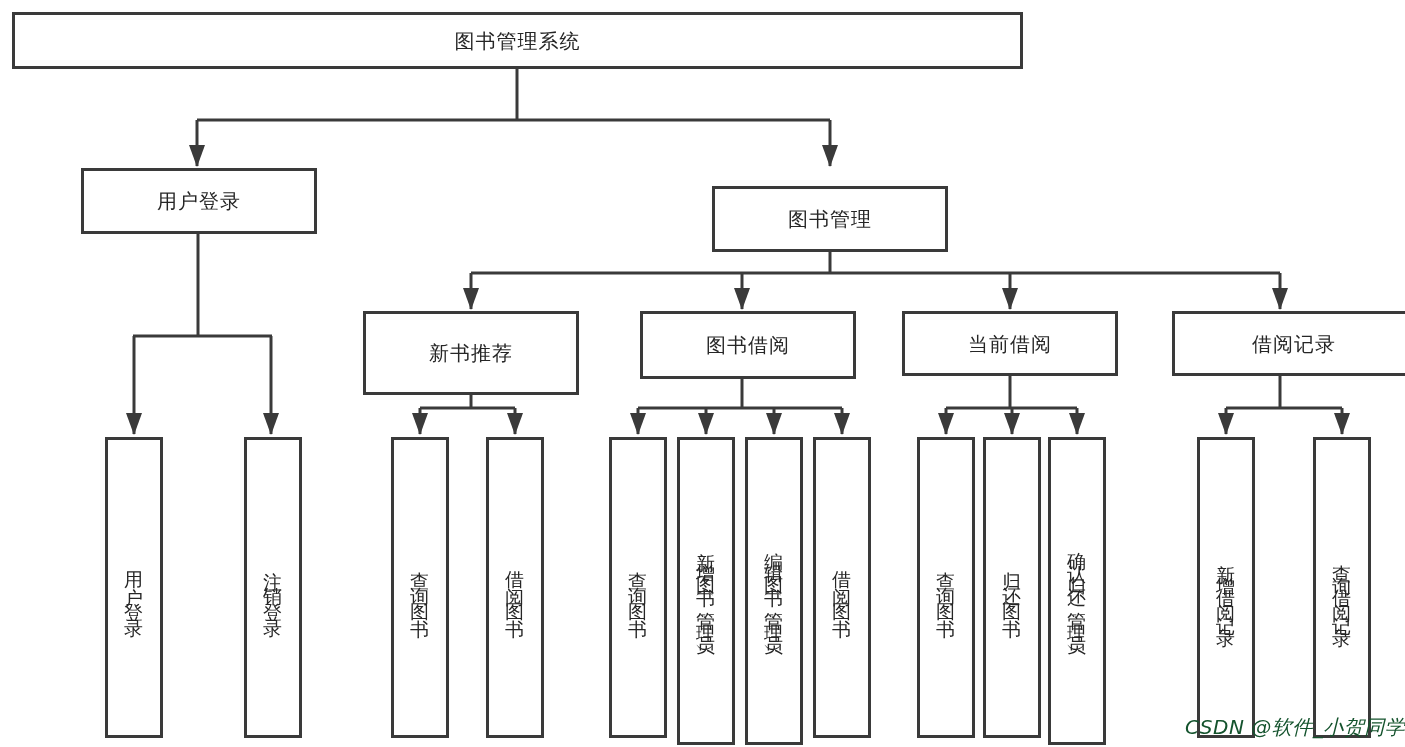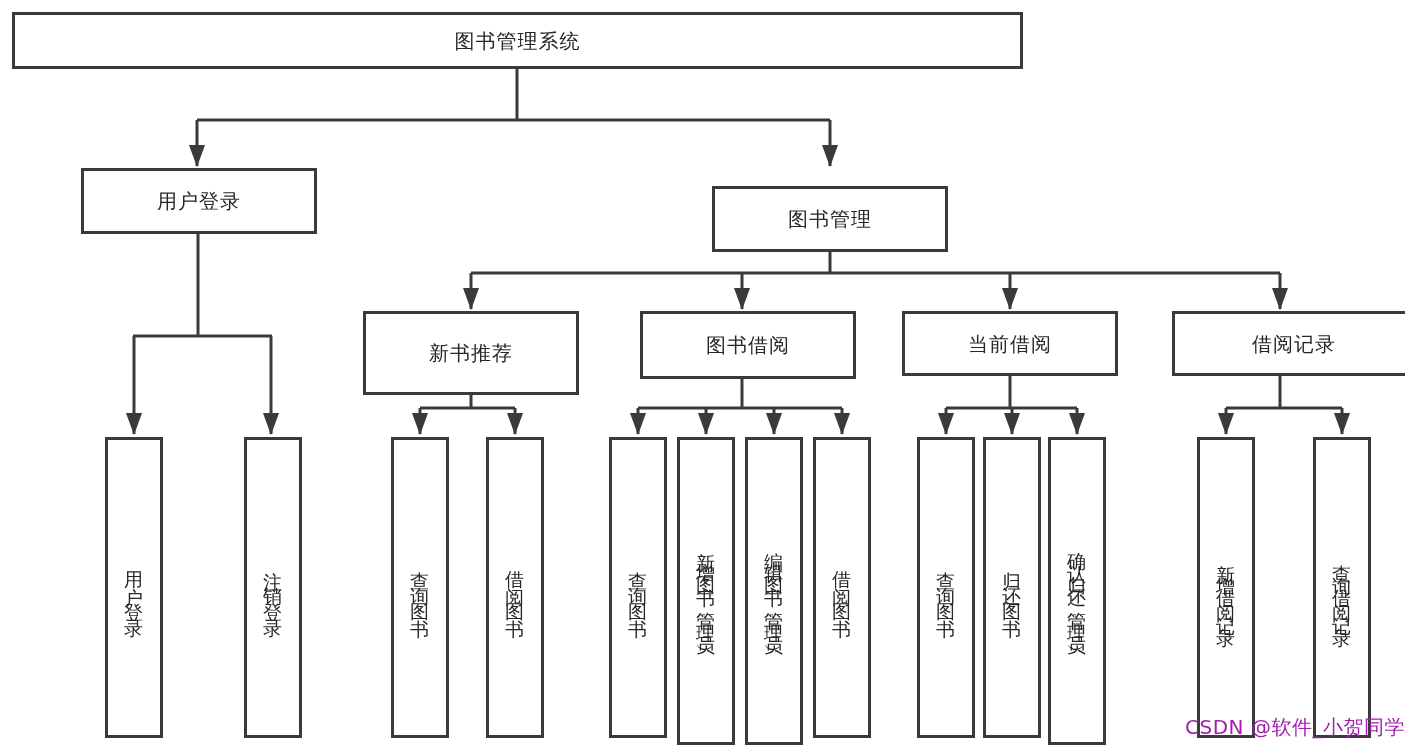--- a/index.html
+++ b/index.html
@@ -111,15 +111,15 @@
   <div class="node vnode ls-tight" style="left:745px;top:437px;width:58px;height:308px;">编辑图书（管理员）</div>
   <div class="node vnode" style="left:813px;top:437px;width:58px;height:301px;">借阅图书</div>
 
   <div class="node vnode" style="left:917px;top:437px;width:58px;height:301px;">查询图书</div>
   <div class="node vnode" style="left:983px;top:437px;width:58px;height:301px;">归还图书</div>
   <div class="node vnode ls-tight" style="left:1048px;top:437px;width:58px;height:308px;">确认归还（管理员）</div>
 
   <div class="node vnode ls-mid" style="left:1197px;top:437px;width:58px;height:301px;">新增借阅记录</div>
   <div class="node vnode ls-mid" style="left:1313px;top:437px;width:58px;height:301px;">查询借阅记录</div>
 
-  <div class="watermark" style="color: #a21caf;">CSDN @软件_小贺同学</div>
+  <div class="watermark" style="color: #14532d; font-style: italic;">CSDN @软件_小贺同学</div>
 
 </div>
 
 </body></html>

